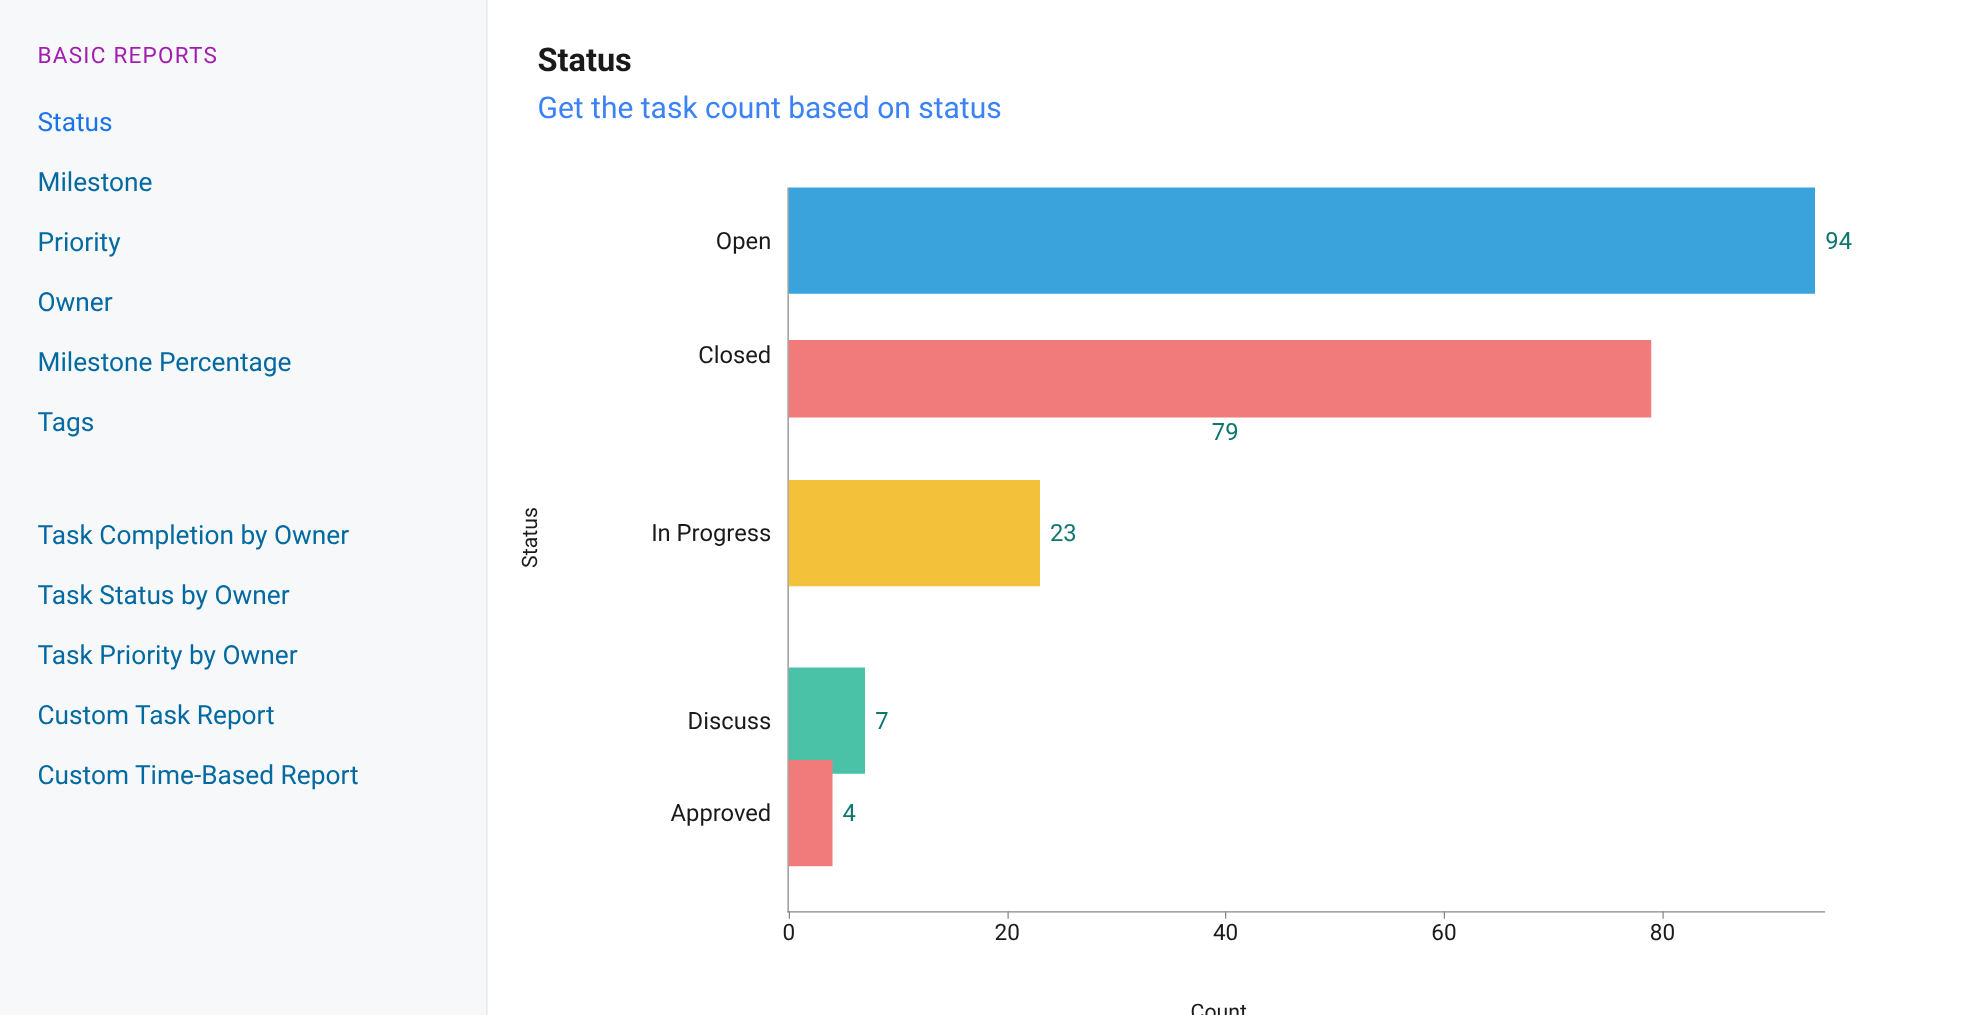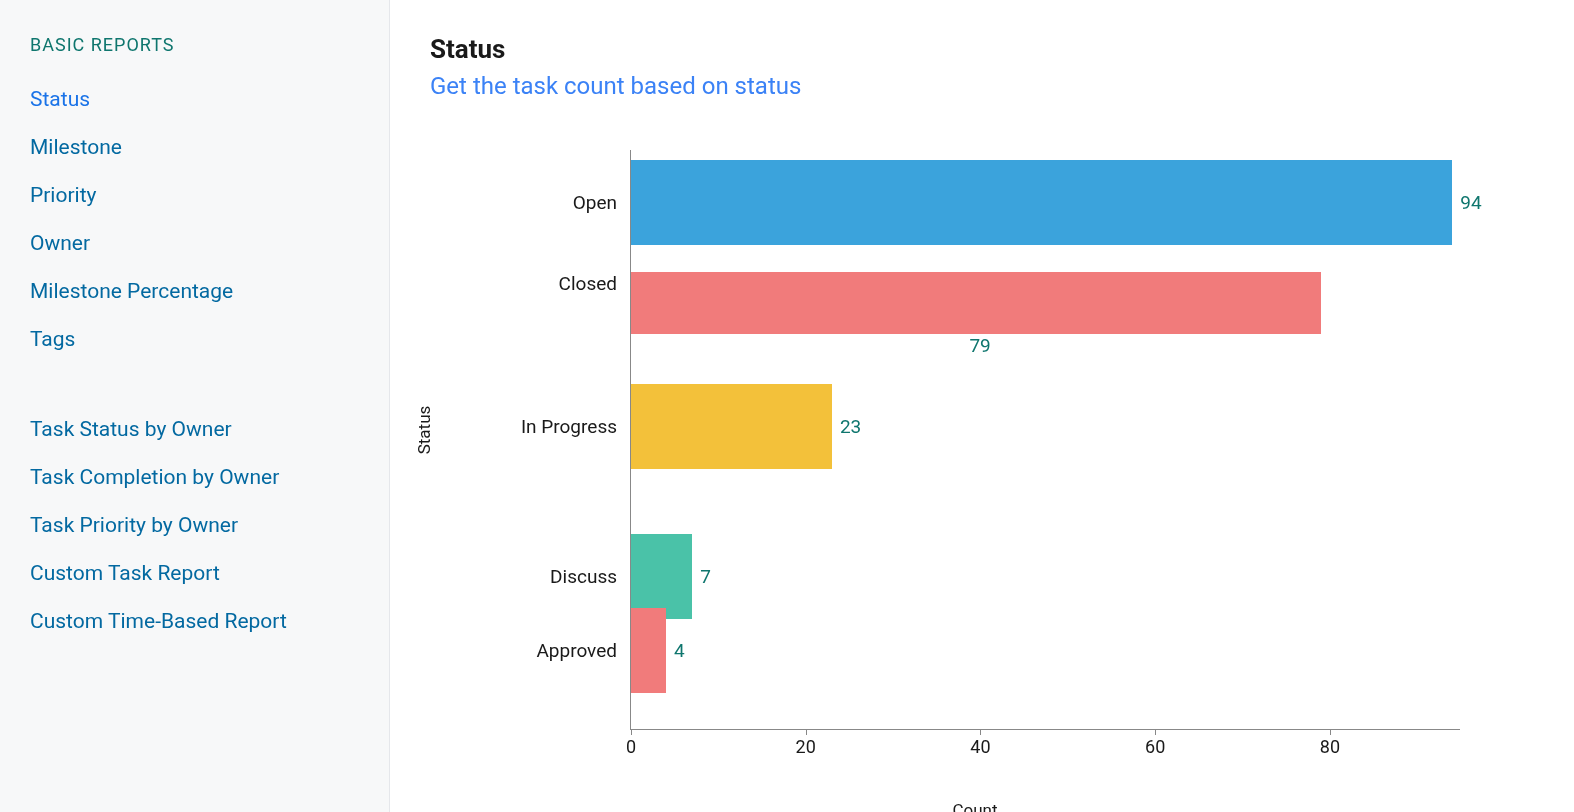--- a/index.html
+++ b/index.html
@@ -13,21 +13,21 @@
   }
   .sidebar {
     width: 390px;
     background: #f7f8f9;
     border-right: 1px solid #e5e7eb;
     padding: 34px 30px;
   }
   .section-header {
     font-size: 18px;
     letter-spacing: 1px;
-    color: #0f766e;
+    color: #a21caf;
     margin-bottom: 20px;
     text-transform: uppercase;
   }
   .nav-list { list-style: none; margin-bottom: 42px; }
   .nav-item {
     font-size: 21px;
     color: #0369a1;
     padding: 12px 0;
     cursor: pointer;
   }
@@ -115,36 +115,36 @@
   <div class="section-header">BASIC REPORTS</div>
   <ul class="nav-list" id="nav1">
       <li class="nav-item active">Status</li>
       <li class="nav-item">Milestone</li>
       <li class="nav-item">Priority</li>
       <li class="nav-item">Owner</li>
       <li class="nav-item">Milestone Percentage</li>
       <li class="nav-item">Tags</li>
     </ul>
   <ul class="nav-list" id="nav2">
+      <li class="nav-item">Task Completion by Owner</li>
       <li class="nav-item">Task Status by Owner</li>
-      <li class="nav-item">Task Completion by Owner</li>
       <li class="nav-item">Task Priority by Owner</li>
       <li class="nav-item">Custom Task Report</li>
       <li class="nav-item">Custom Time-Based Report</li>
     </ul>
 </nav>
 
 <main class="main">
   <h1 class="page-title">Status</h1>
   <p class="page-subtitle">Get the task count based on status</p>
 
   <div class="chart-area">
     <div class="y-axis-label">Status</div>
     <div class="bars-container" id="bars">
-        <div class="bar-row" style="top: 10px;">
+        <div class="bar-row" style="top: 0;">
           <span class="bar-label">Open</span>
           <div class="bar" style="width: 821.263px; background: rgb(59, 163, 220);"></div>
           <span class="bar-value">94</span>
         </div>
         <div class="bar-row" style="top: 122px; flex-direction: column;">
           <span class="bar-label">Closed</span>
           <div class="bar" style="width: 690.211px; background: rgb(241, 123, 123);"></div>
           <span class="bar-value">79</span>
         </div>
         <div class="bar-row" style="top: 234px;">

